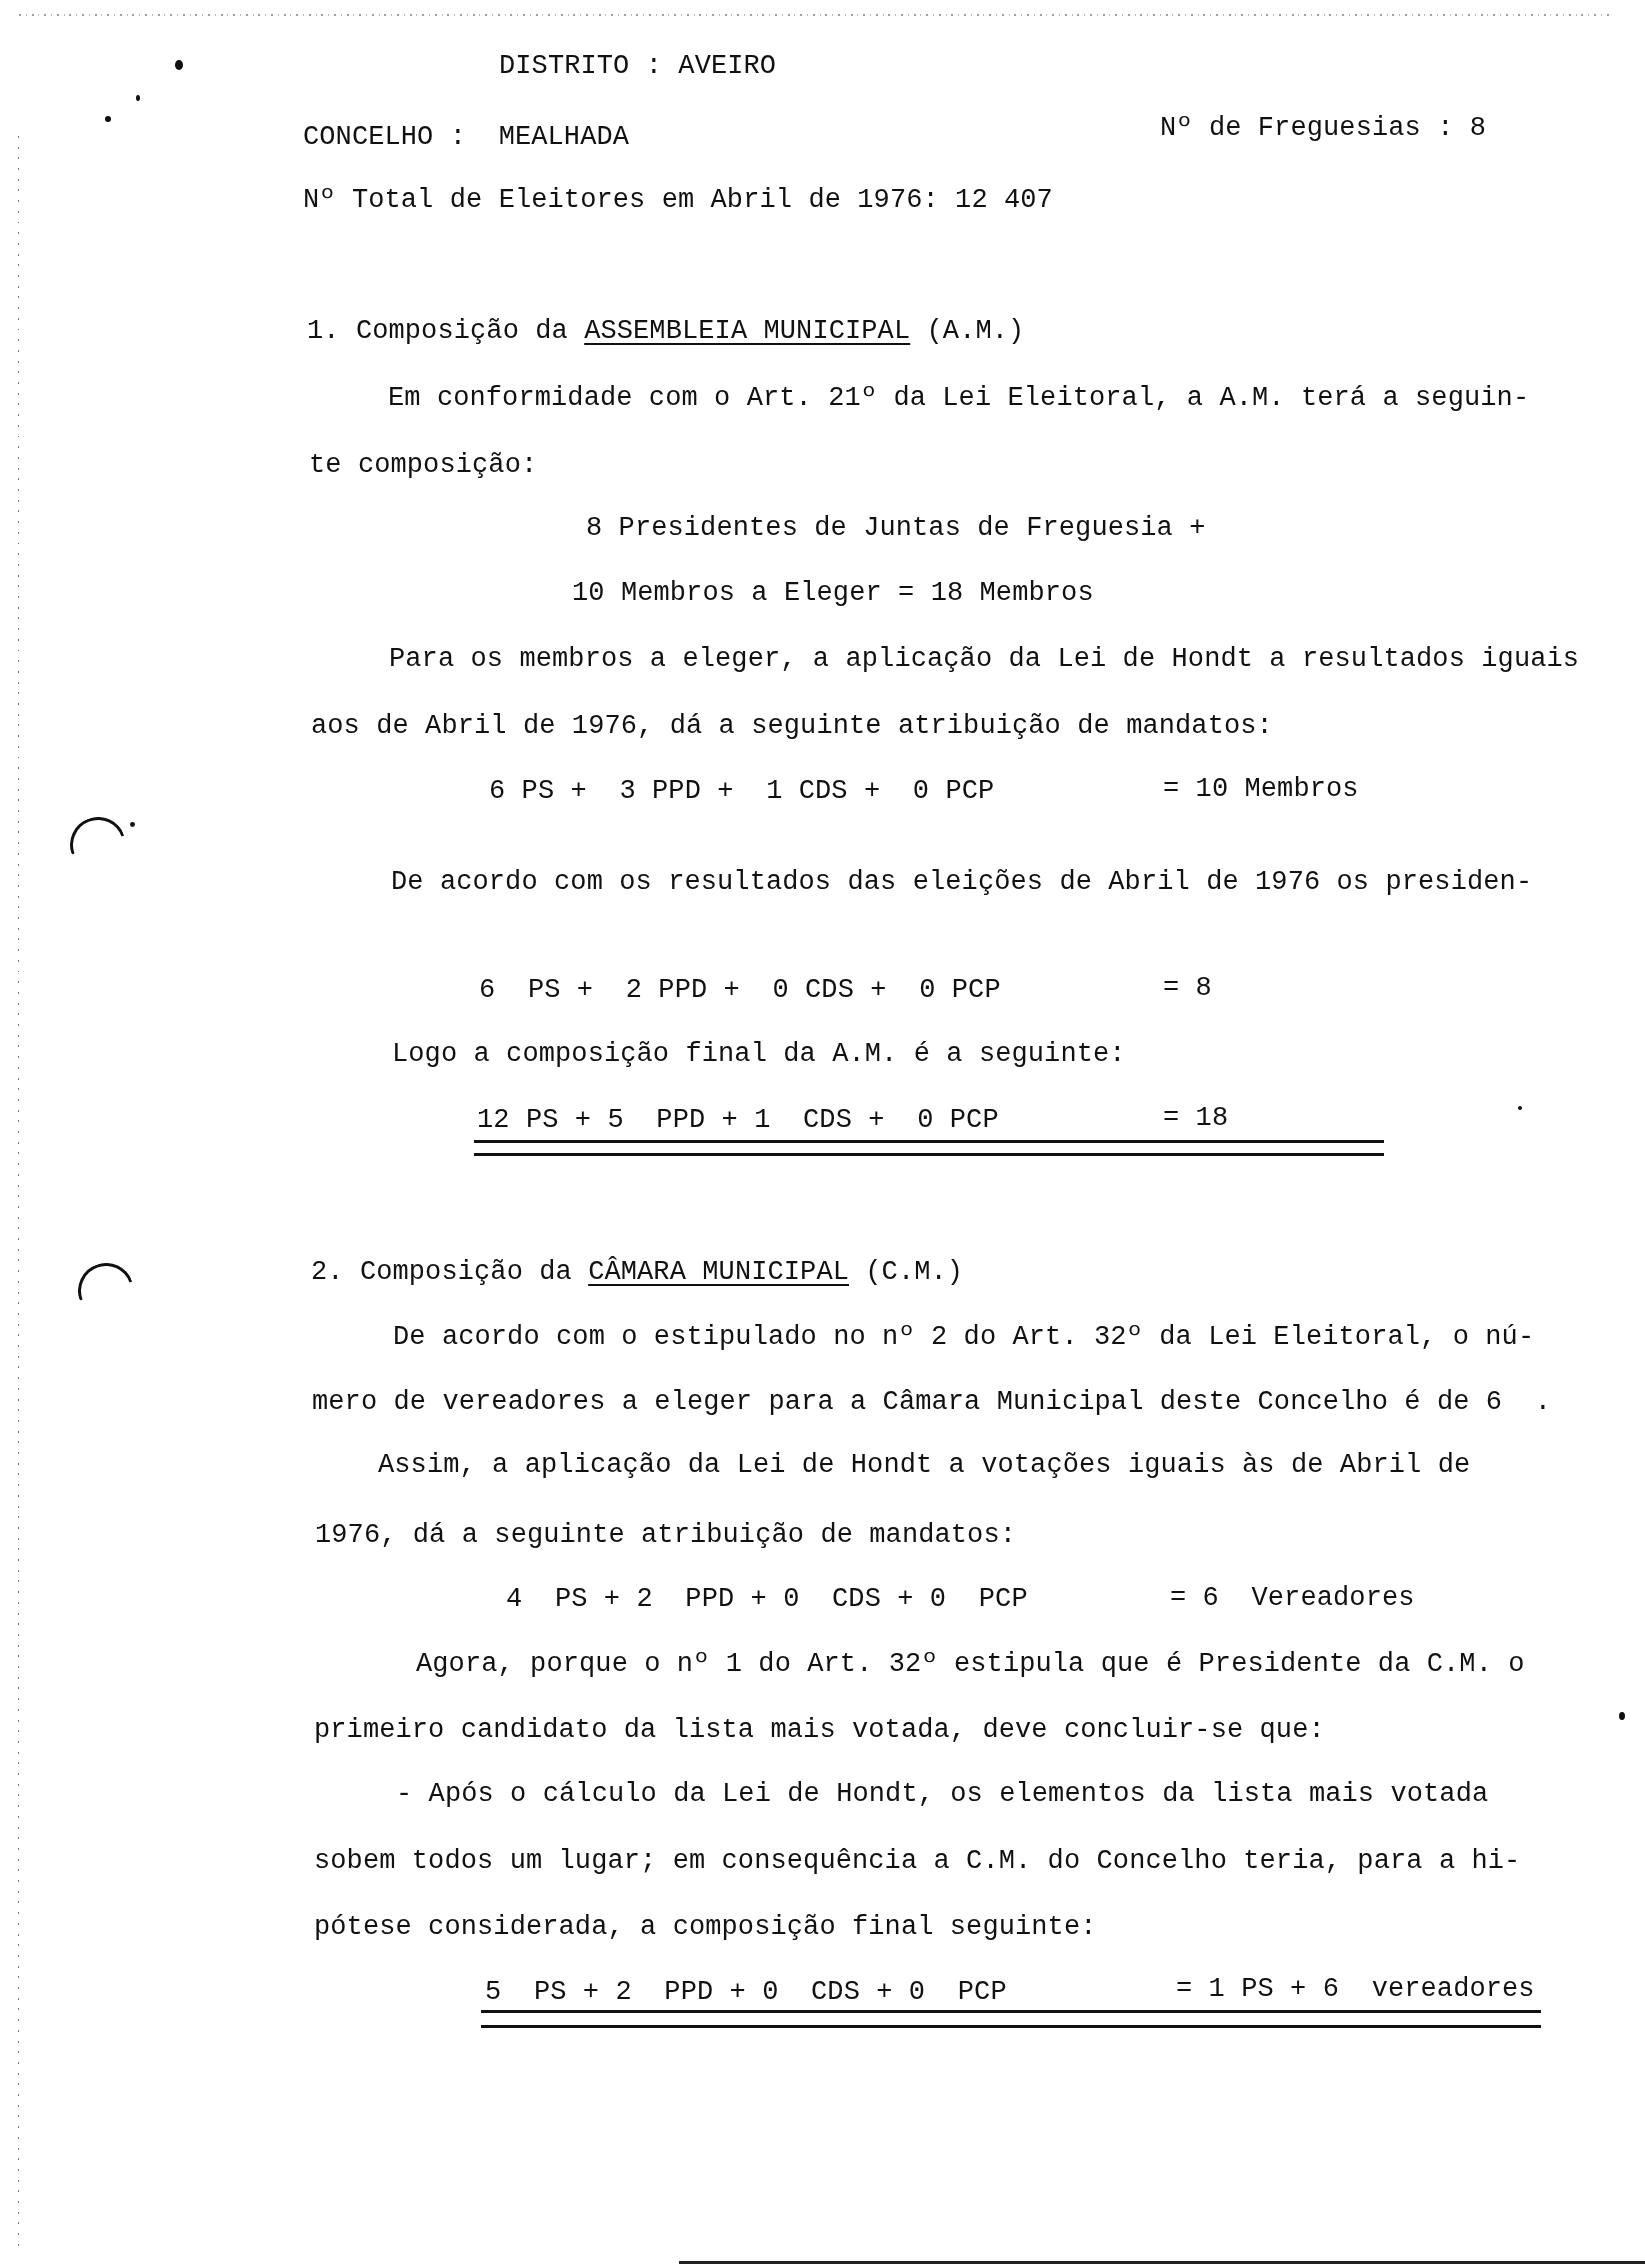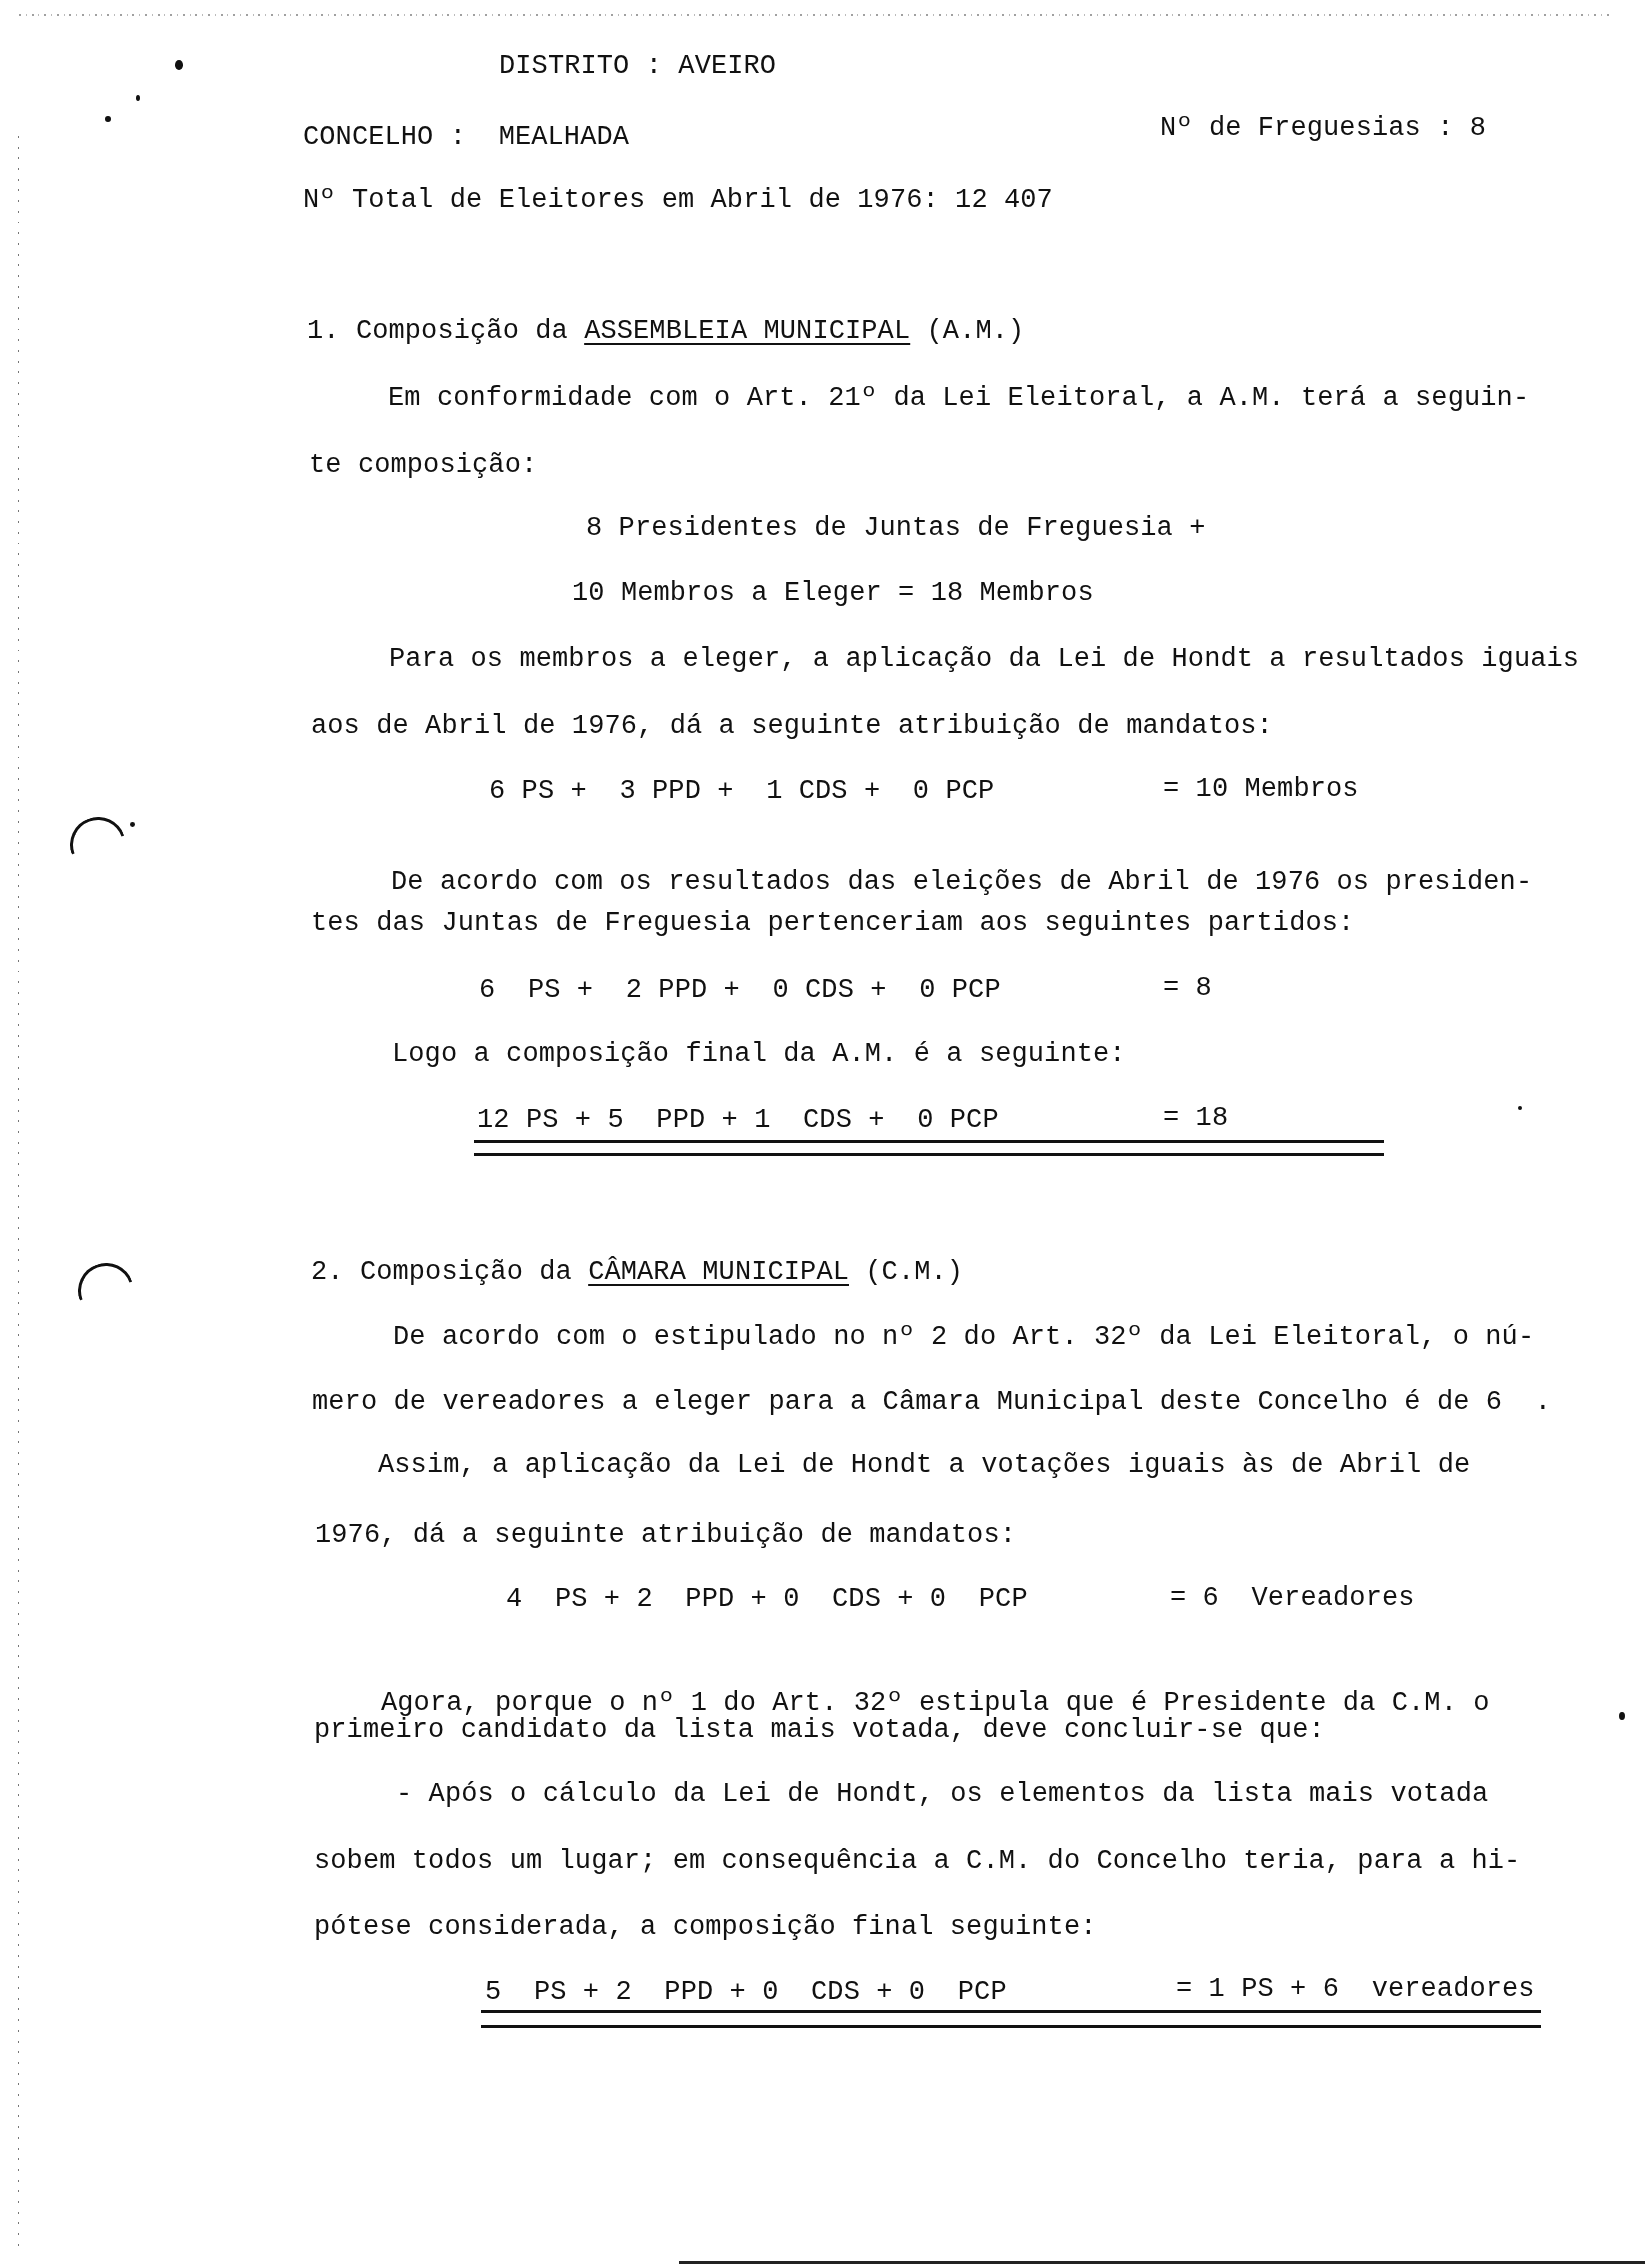--- a/index.html
+++ b/index.html
@@ -60,37 +60,36 @@
   <div class="ln" style="left:307px; top:318px;"><span>1. Composição da </span><span class="u">ASSEMBLEIA MUNICIPAL</span><span> (A.M.)</span></div>
   <div class="ln" style="left:388px; top:385px;">Em conformidade com o Art. 21º da Lei Eleitoral, a A.M. terá a seguin-</div>
   <div class="ln" style="left:309px; top:452px;">te composição:</div>
   <div class="ln" style="left:586px; top:515px;">8 Presidentes de Juntas de Freguesia +</div>
   <div class="ln" style="left:572px; top:580px;">10 Membros a Eleger = 18 Membros</div>
   <div class="ln" style="left:389px; top:646px;">Para os membros a eleger, a aplicação da Lei de Hondt a resultados iguais</div>
   <div class="ln" style="left:311px; top:713px;">aos de Abril de 1976, dá a seguinte atribuição de mandatos:</div>
   <div class="ln" style="left:489px; top:778px;">6 PS +  3 PPD +  1 CDS +  0 PCP</div>
   <div class="ln" style="left:1163px; top:776px;">= 10 Membros</div>
   <div class="ln" style="left:391px; top:845px;margin-top:24px;">De acordo com os resultados das eleições de Abril de 1976 os presiden-</div>
-  <div class="ln" style="left:311px; top:910px;">tes das Juntas de Freguesia pertenceriam aos seguintes partidos:</div>
   <div class="ln" style="left:479px; top:977px;">6  PS +  2 PPD +  0 CDS +  0 PCP</div>
   <div class="ln" style="left:1163px; top:975px;">= 8</div>
   <div class="ln" style="left:392px; top:1041px;">Logo a composição final da A.M. é a seguinte:</div>
   <div class="ln" style="left:477px; top:1107px;">12 PS + 5  PPD + 1  CDS +  0 PCP</div>
   <div class="ln" style="left:1163px; top:1105px;">= 18</div>
   <div class="rule" style="left:474px; top:1140px; width:910px;"></div>
   <div class="rule" style="left:474px; top:1153px; width:910px;"></div>
 
   <div class="ln" style="left:311px; top:1259px;"><span>2. Composição da </span><span class="u">CÂMARA MUNICIPAL</span><span> (C.M.)</span></div>
   <div class="ln" style="left:393px; top:1324px;">De acordo com o estipulado no nº 2 do Art. 32º da Lei Eleitoral, o nú-</div>
   <div class="ln" style="left:312px; top:1389px;">mero de vereadores a eleger para a Câmara Municipal deste Concelho é de 6  .</div>
   <div class="ln" style="left:378px; top:1452px;text-align:center;">Assim, a aplicação da Lei de Hondt a votações iguais às de Abril de</div>
   <div class="ln" style="left:315px; top:1522px;">1976, dá a seguinte atribuição de mandatos:</div>
   <div class="ln" style="left:506px; top:1586px;">4  PS + 2  PPD + 0  CDS + 0  PCP</div>
   <div class="ln" style="left:1170px; top:1585px;">= 6  Vereadores</div>
-  <div class="ln" style="left:381px; top:1651px;margin-top:39px;">Agora, porque o nº 1 do Art. 32º estipula que é Presidente da C.M. o</div>
+  <div class="ln" style="left:416px; top:1651px;">Agora, porque o nº 1 do Art. 32º estipula que é Presidente da C.M. o</div>
   <div class="ln" style="left:396px; top:1781px;">- Após o cálculo da Lei de Hondt, os elementos da lista mais votada</div>
   <div class="ln" style="left:314px; top:1717px;">primeiro candidato da lista mais votada, deve concluir-se que:</div>
   <div class="ln" style="left:314px; top:1848px;">sobem todos um lugar; em consequência a C.M. do Concelho teria, para a hi-</div>
   <div class="ln" style="left:314px; top:1914px;">pótese considerada, a composição final seguinte:</div>
   <div class="ln" style="left:485px; top:1979px;">5  PS + 2  PPD + 0  CDS + 0  PCP</div>
   <div class="ln" style="left:1176px; top:1976px;">= 1 PS + 6  vereadores</div>
   <div class="rule" style="left:481px; top:2010px; width:1060px;"></div>
   <div class="rule" style="left:481px; top:2025px; width:1060px;"></div>
 </div>
 

